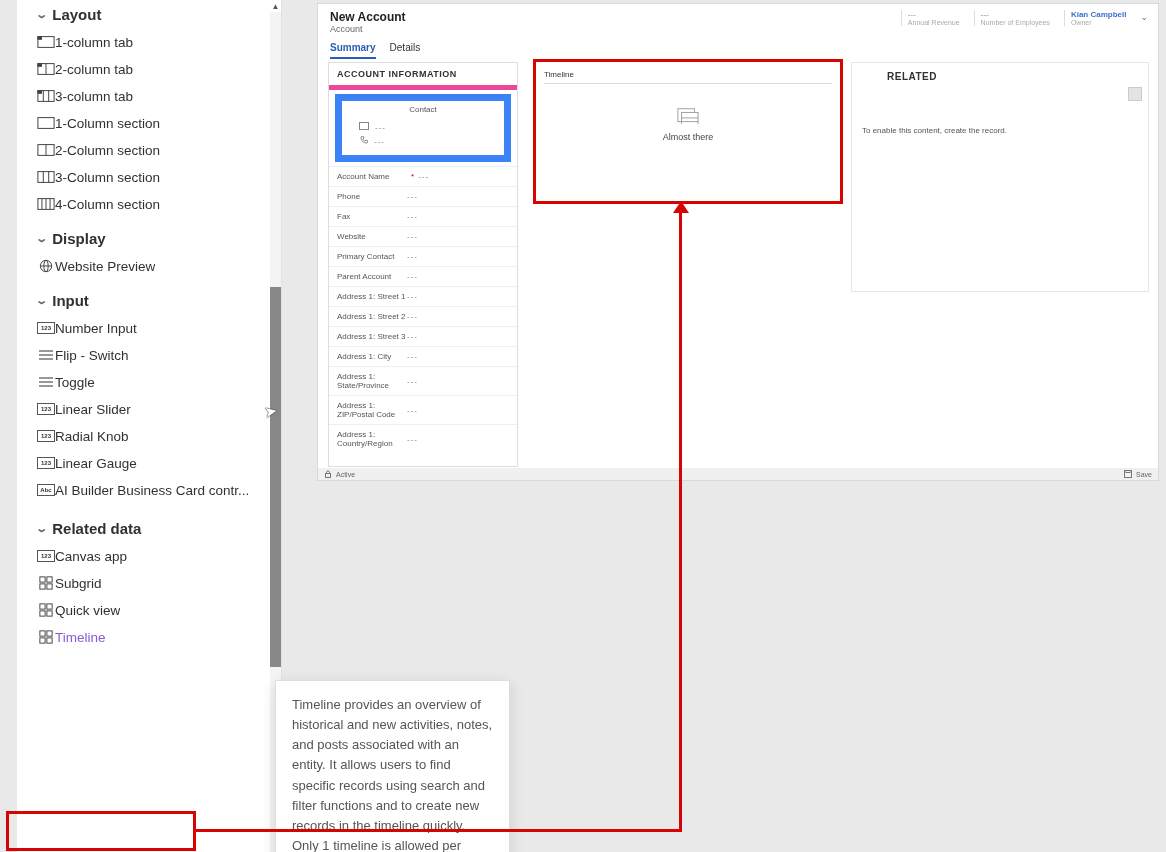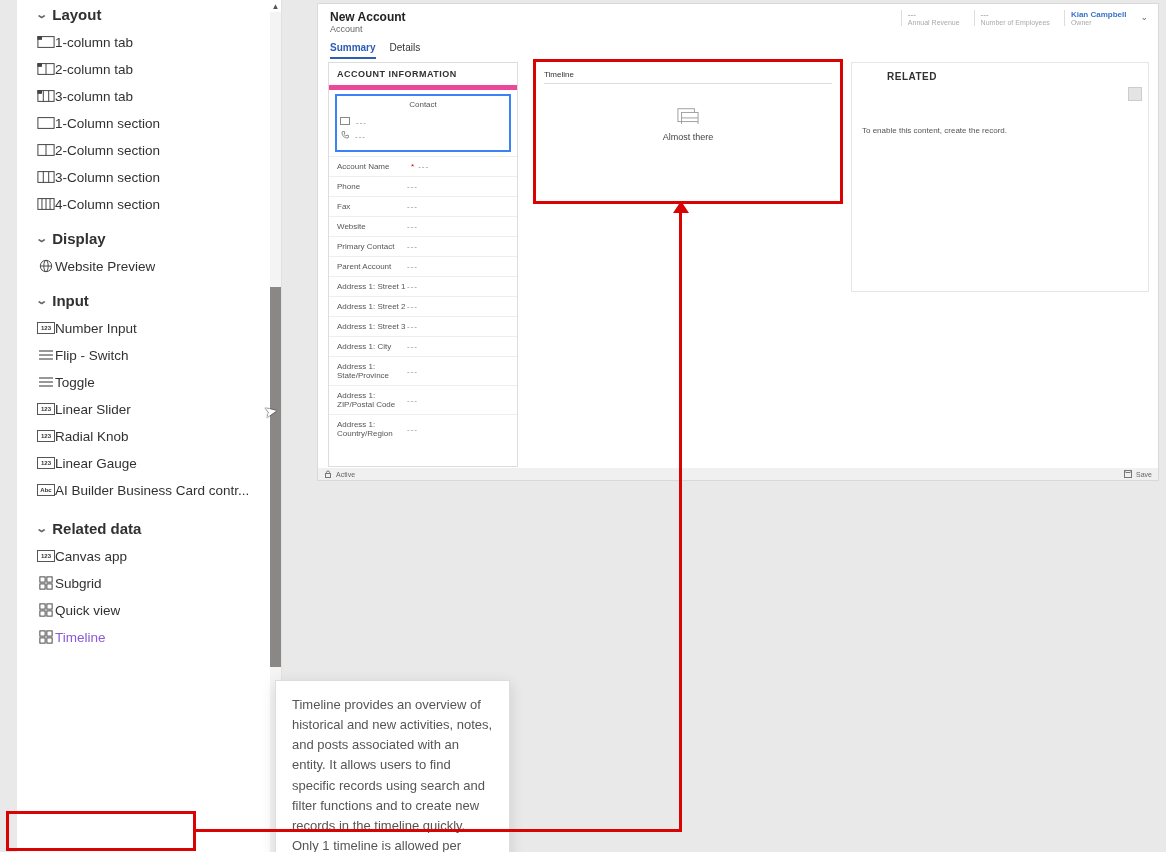--- a/index.html
+++ b/index.html
@@ -87,21 +87,21 @@
   
   .canvas-body {
     position:absolute; top:48px; bottom:14px; left:10px; right:10px;
   }
   .acc-col {
     position:absolute; left:0; top:10px; width:190px; height:405px;
     border:1px solid #ddd; background:#fff;
   }
   .acc-head { font-size:9px; font-weight:700; letter-spacing:.5px; padding:6px 8px; border-bottom:5px solid #ec4899; }
   .contact-card {
-    margin:4px 6px; border:2px solid #3b82f6; padding:4px 3px;
+    margin:4px 6px; border:7px solid #3b82f6; padding:4px 17px;
   }
   .contact-card .ctitle { font-size:8px; color:#555; text-align:center; margin-bottom:8px;}
   .contact-row { display:flex; align-items:center; gap:6px; font-size:8px; color:#888; margin:4px 0; }
   .contact-row .dashes{ letter-spacing:1px;}
   .fld { display:flex; border-top:1px solid #eee; padding:5px 8px; font-size:8px; color:#555; align-items:center; }
   .fld .fl { flex:0 0 70px; }
   .fld .star { color:#c50000; font-size:8px; margin:0 4px; }
   .fld .fv { color:#888; letter-spacing:1px; }
 
   .tl-box {

